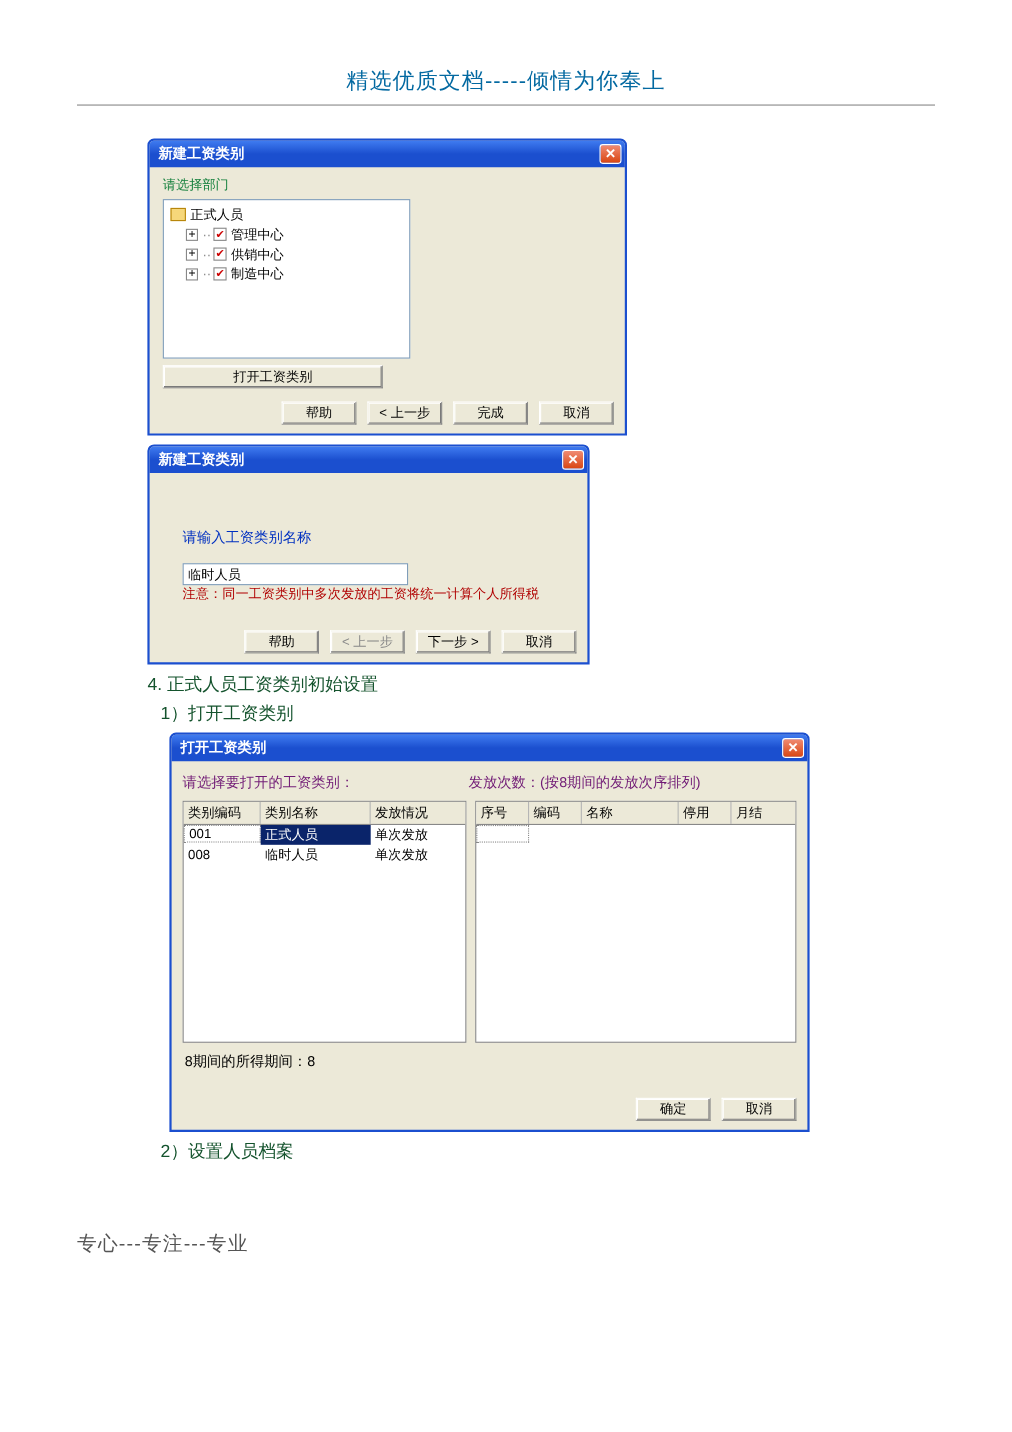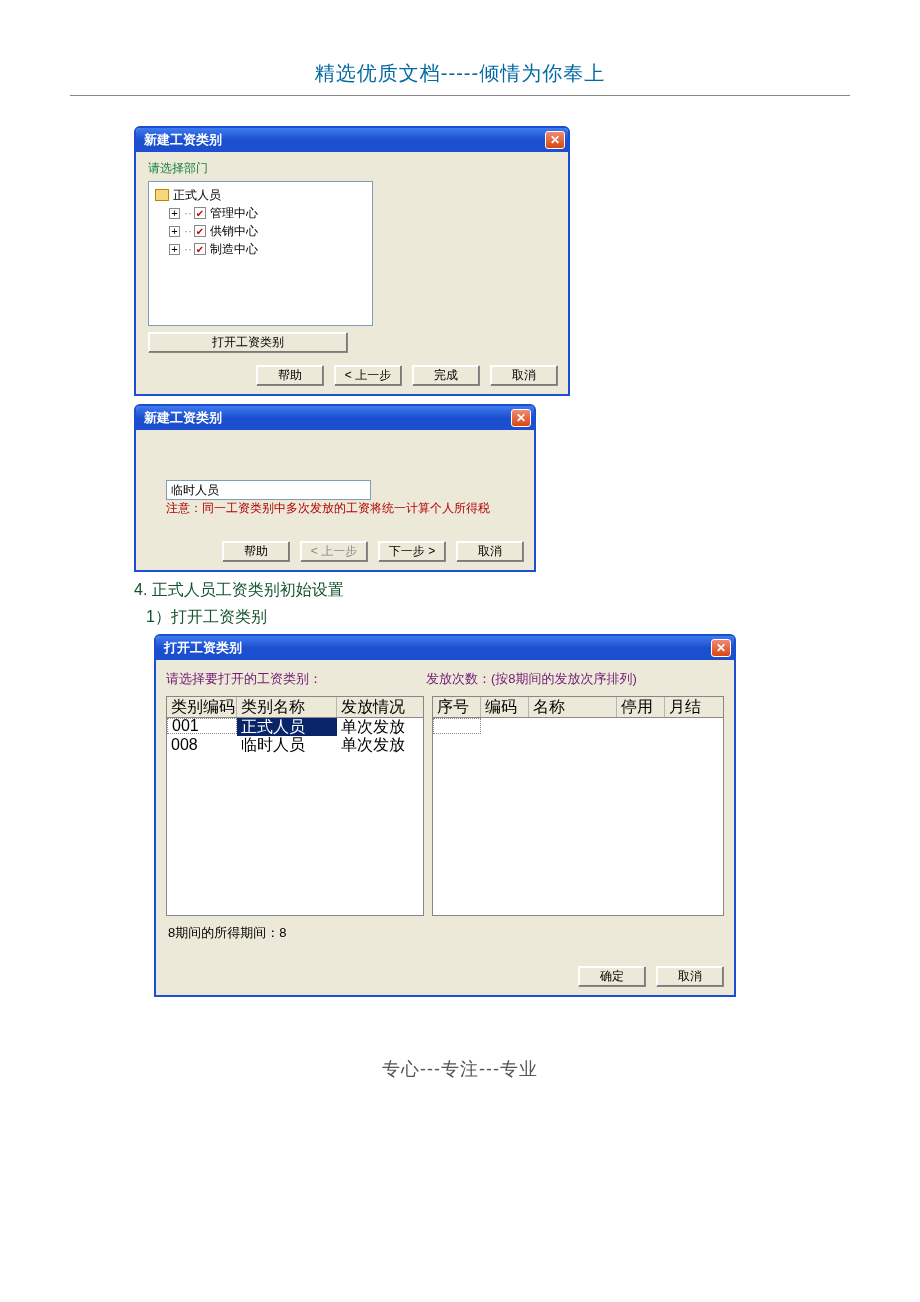--- a/index.html
+++ b/index.html
@@ -16,21 +16,20 @@
   .doc-header {
     text-align: center;
     font-size: 20px;
     color: #0369a1;
     letter-spacing: 1px;
     padding-bottom: 8px;
     border-bottom: 1px solid #888;
     margin-bottom: 30px;
   }
   .doc-footer {
-    text-align: center;
     font-size: 18px;
     color: #555;
     letter-spacing: 1px;
     margin-top: 60px;
   }
   .section-text {
     font-size: 16px;
     color: #14532d;
     margin: 6px 0 6px 0;
   }
@@ -136,21 +135,21 @@
   .d3-top-row {
     display: flex;
     font-size: 13px;
     color: #701a75;
     margin-bottom: 8px;
   }
   .d3-top-row .left-label { flex: 0 0 260px; }
   .table-panel {
     border: 1px solid #888;
     background: #fff;
-    font-size: 16px;
+    font-size: 12px;
     height: 220px;
   }
   .tbl-head {
     display: flex;
     background: #ece9d8;
     border-bottom: 1px solid #888;
   }
   .tbl-head .th {
     border-right: 1px solid #b5b5b5;
     padding: 2px 4px;
@@ -250,20 +249,21 @@
         <span class="btn">取消</span>
       </div>
     </div>
 
     <div class="win d2">
       <div class="titlebar">
         <span>新建工资类别</span>
         <div class="close-btn">✕</div>
       </div>
       <div class="inner">
+        <div class="prompt">请输入工资类别名称</div>
         <input class="txt-input" value="临时人员" style="">
         <div class="notice">注意：同一工资类别中多次发放的工资将统一计算个人所得税</div>
       </div>
       <div class="btn-row">
         <span class="btn">帮助</span>
         <span class="btn disabled">&lt; 上一步</span>
         <span class="btn">下一步 &gt;</span>
         <span class="btn">取消</span>
       </div>
     </div>
@@ -315,18 +315,19 @@
           </div>
         </div>
         <div class="status">8期间的所得期间：8</div>
       </div>
       <div class="btn-row">
         <span class="btn">确定</span>
         <span class="btn">取消</span>
       </div>
     </div>
 
+    <div class="section-text indent">2）设置人员档案</div>
 
   </div>
 
   <div class="doc-footer">专心---专注---专业</div>
 
 </div>
 
 </body></html>

